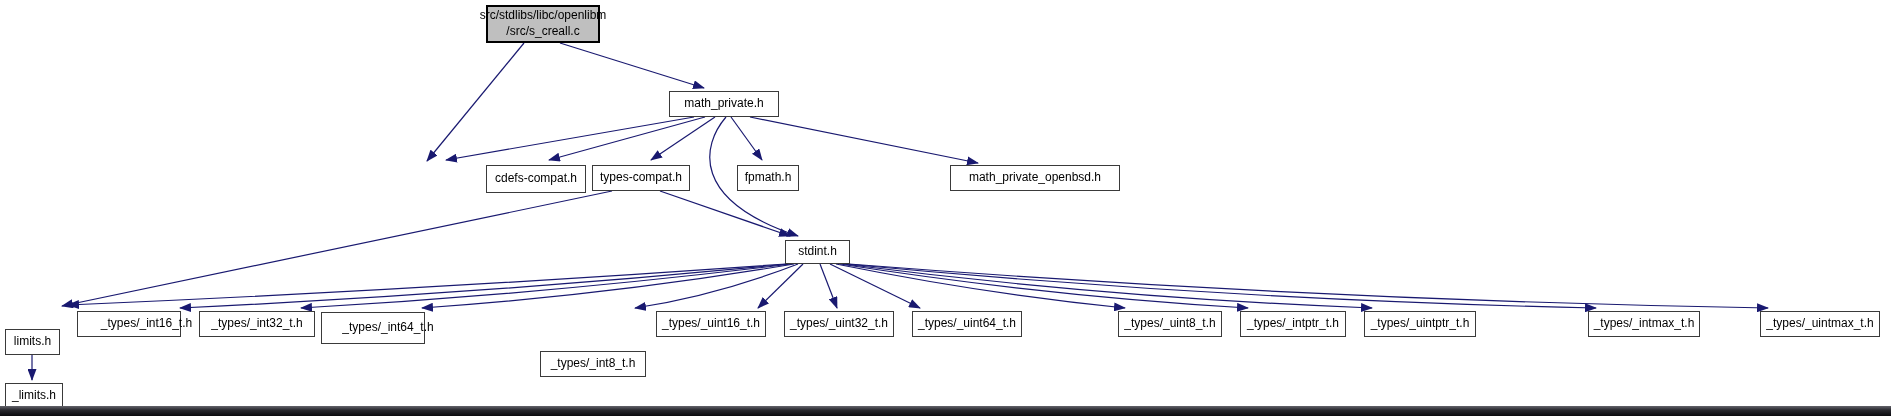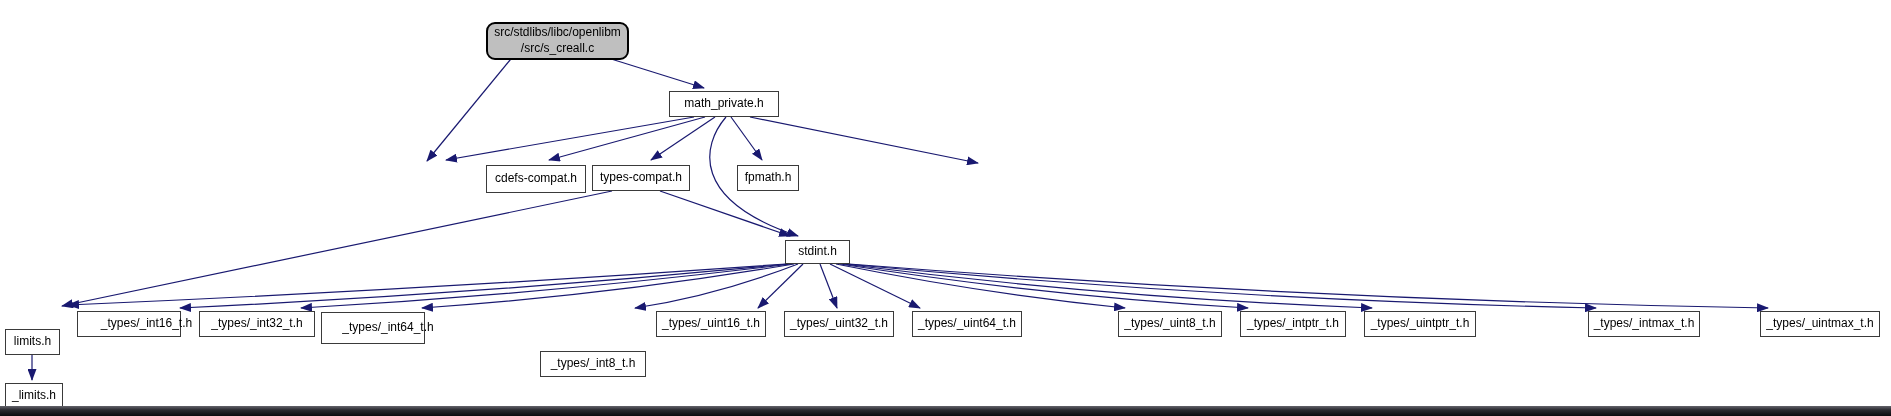--- a/index.html
+++ b/index.html
@@ -84,37 +84,40 @@
       <path d="M 830,264 L 920,308" marker-end="url(#arrow)"></path>
       <path d="M 836,264 Q 985,294 1125,308" marker-end="url(#arrow)"></path>
       <path d="M 840,264 Q 1045,296 1248,308" marker-end="url(#arrow)"></path>
       <path d="M 843,264 Q 1110,298 1372,308" marker-end="url(#arrow)"></path>
       <path d="M 846,264 Q 1225,300 1596,308" marker-end="url(#arrow)"></path>
       <path d="M 849,264 Q 1310,300 1768,308" marker-end="url(#arrow)"></path>
       <path d="M 32,337 L 32,380" marker-end="url(#arrow)"></path>
     </g>
   </svg>
 
-  <div class="node root" style="left:486px; top:22px; width:143px; height:38px;border-radius:9px;">
+  <div class="node root" style="left:486px; top:5px; width:114px; height:38px;">
     <span>src/stdlibs/libc/openlibm</span>
     <span>/src/s_creall.c</span>
   </div>
 
   <div class="node" style="left:669px; top:91px; width:110px; height:26px;">
     <span>math_private.h</span>
   </div>
 
   <div class="node" style="left:486px; top:165px; width:100px; height:28px;">
     <span>cdefs-compat.h</span>
   </div>
   <div class="node" style="left:592px; top:165px; width:98px; height:26px;">
     <span>types-compat.h</span>
   </div>
   <div class="node" style="left:737px; top:165px; width:62px; height:26px;">
     <span>fpmath.h</span>
+  </div>
+  <div class="node" style="left:950px; top:165px; width:170px; height:26px;">
+    <span>math_private_openbsd.h</span>
   </div>
 
   <div class="node" style="left:785px; top:240px; width:65px; height:24px;">
     <span>stdint.h</span>
   </div>
 
   <div class="node" style="left:5px; top:311px; width:55px; height:26px;margin-top:18px;">
     <span>limits.h</span>
   </div>
   <div class="node" style="left:77px; top:311px; width:104px; height:26px;padding-left:35px;">

